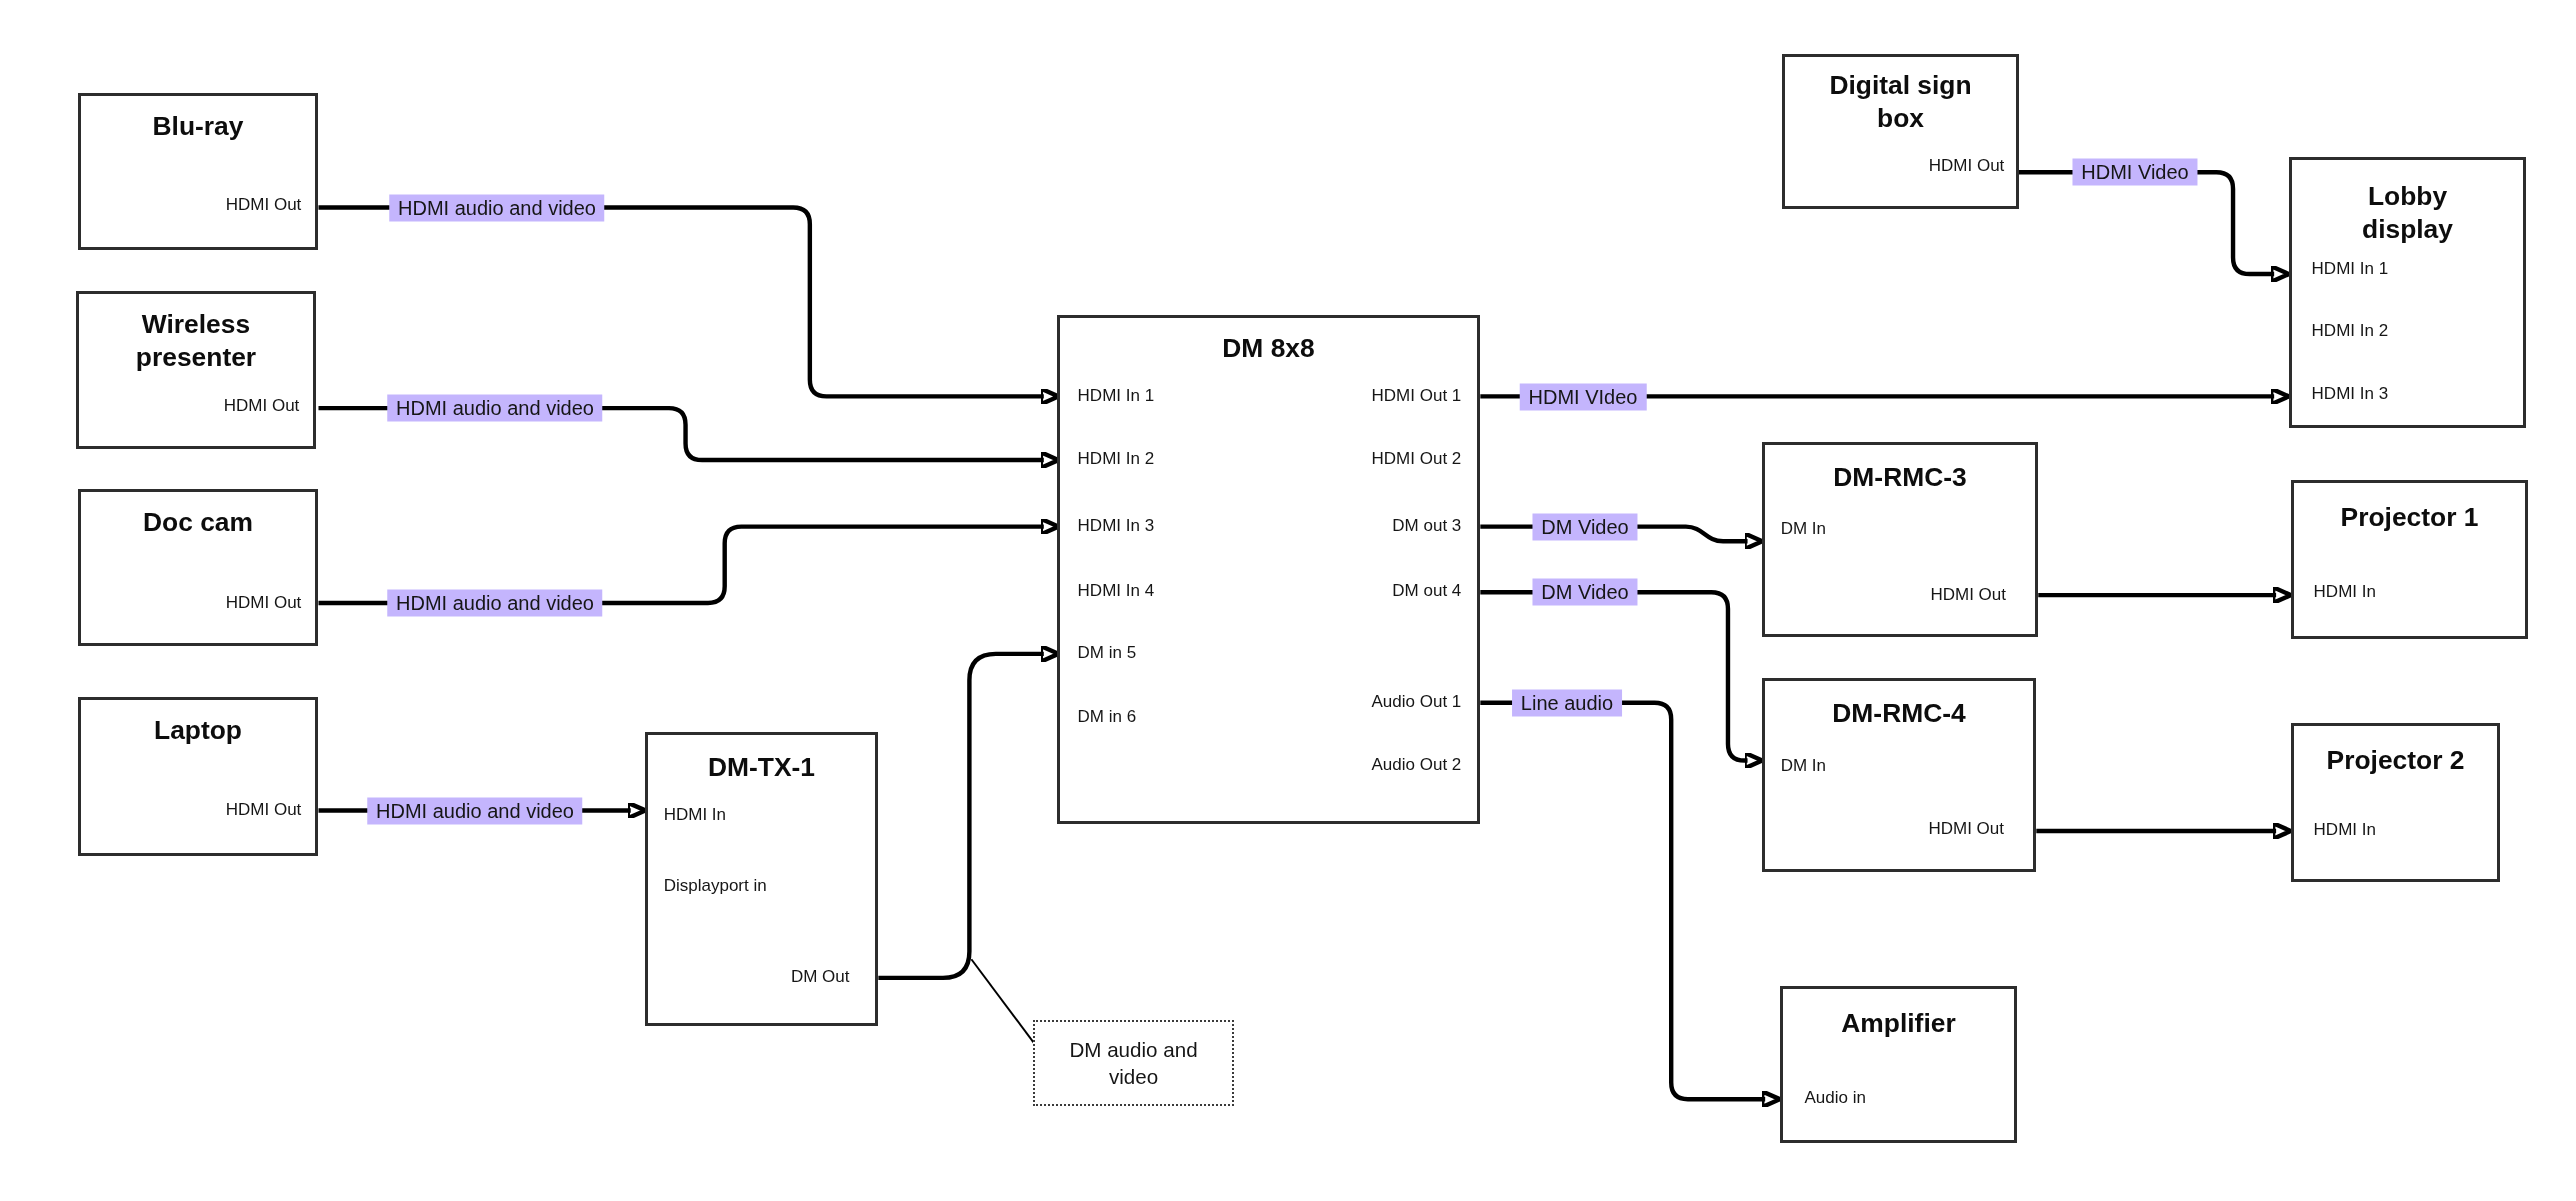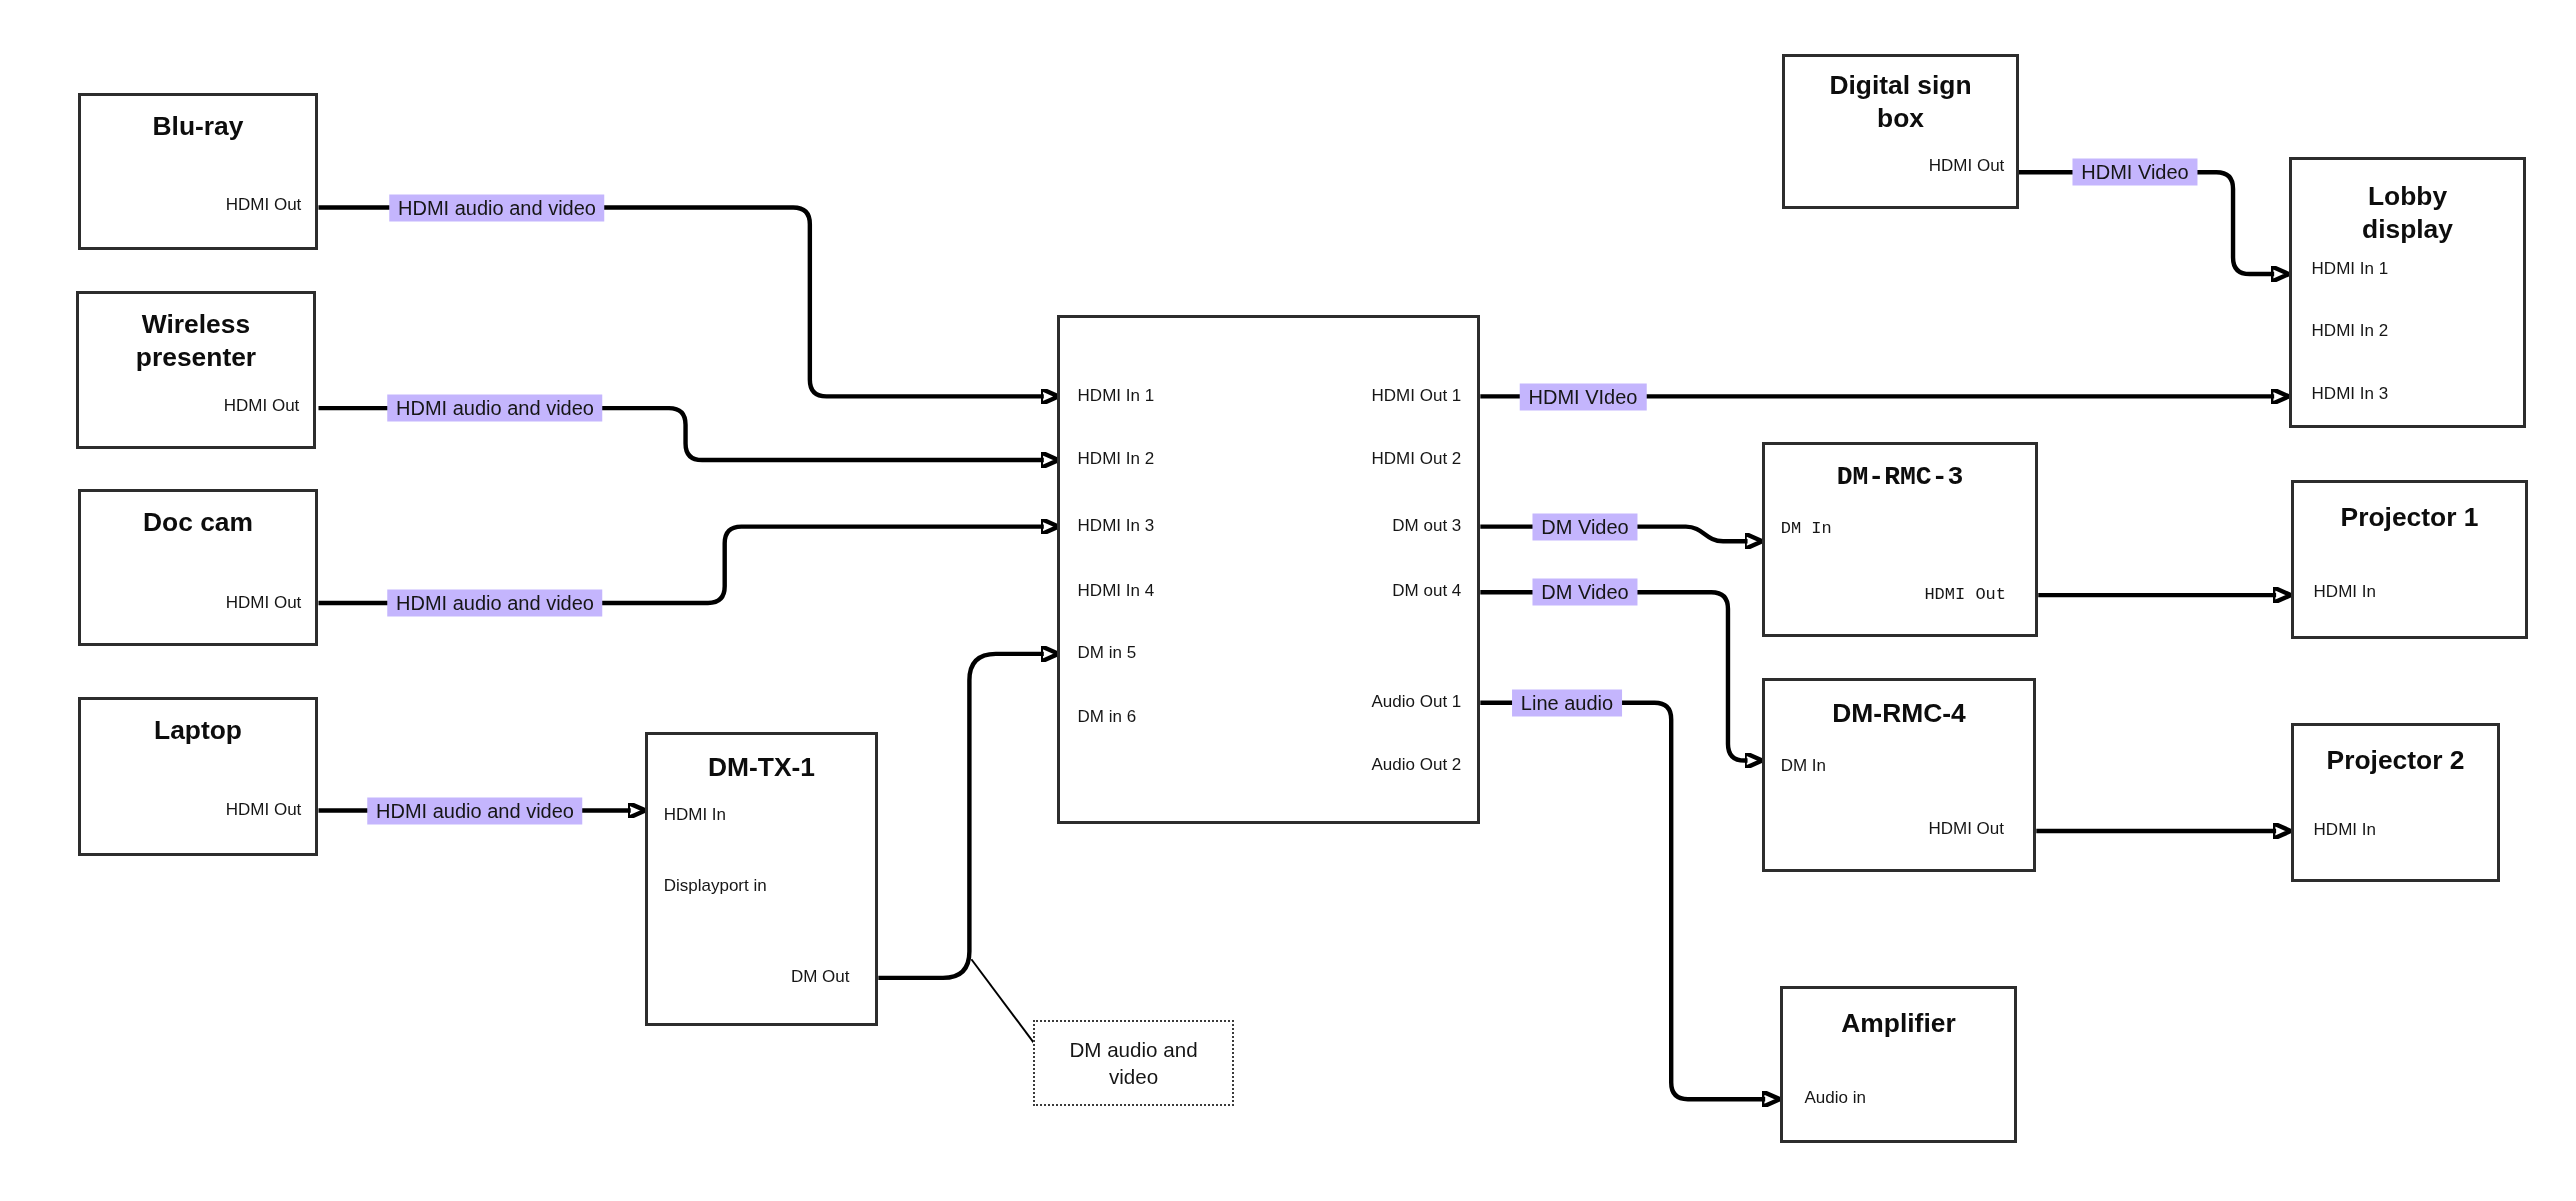--- a/index.html
+++ b/index.html
@@ -80,20 +80,21 @@
   </div>
 
   <div class="node" style="left:645px;top:732px;width:233px;height:294px;">
     <div class="node-title" style="top:15.7px;">DM-TX-1</div>
     <div class="port" style="top:65px;left:15.7px;">HDMI In</div>
     <div class="port" style="top:136px;left:15.7px;">Displayport in</div>
     <div class="port" style="top:227px;right:25.5px;">DM Out</div>
   </div>
 
   <div class="node" style="left:1057px;top:315px;width:423px;height:509px;">
+    <div class="node-title" style="top:13.7px;">DM 8x8</div>
     <div class="port" style="top:63px;left:17.6px;">HDMI In 1</div>
     <div class="port" style="top:126px;left:17.6px;">HDMI In 2</div>
     <div class="port" style="top:193px;left:17.6px;">HDMI In 3</div>
     <div class="port" style="top:258px;left:17.6px;">HDMI In 4</div>
     <div class="port" style="top:320px;left:17.6px;">DM in 5</div>
     <div class="port" style="top:384px;left:17.6px;">DM in 6</div>
     <div class="port" style="top:63px;right:15.7px;">HDMI Out 1</div>
     <div class="port" style="top:126px;right:15.7px;">HDMI Out 2</div>
     <div class="port" style="top:193px;right:15.7px;">DM out 3</div>
     <div class="port" style="top:258px;right:15.7px;">DM out 4</div>
@@ -106,21 +107,21 @@
     <div class="port" style="top:94px;right:11.7px;">HDMI Out</div>
   </div>
 
   <div class="node" style="left:2289px;top:157px;width:237px;height:271px;">
     <div class="node-title narrow" style="top:19.6px;width:127px;">Lobby display</div>
     <div class="port" style="top:94px;left:19.6px;">HDMI In 1</div>
     <div class="port" style="top:156px;left:19.6px;">HDMI In 2</div>
     <div class="port" style="top:219px;left:19.6px;">HDMI In 3</div>
   </div>
 
-  <div class="node" style="left:1762px;top:442px;width:276px;height:195px;font-family:Liberation Mono, monospace;">
+  <div class="node" style="left:1762px;top:442px;width:276px;height:195px;">
     <div class="node-title" style="top:15.7px;">DM-RMC-3</div>
     <div class="port" style="top:69px;left:15.7px;">DM In</div>
     <div class="port" style="top:135px;right:29px;">HDMI Out</div>
   </div>
 
   <div class="node" style="left:2291px;top:480px;width:237px;height:159px;">
     <div class="node-title" style="top:17.6px;">Projector 1</div>
     <div class="port" style="top:94px;left:19.6px;">HDMI In</div>
   </div>
 

